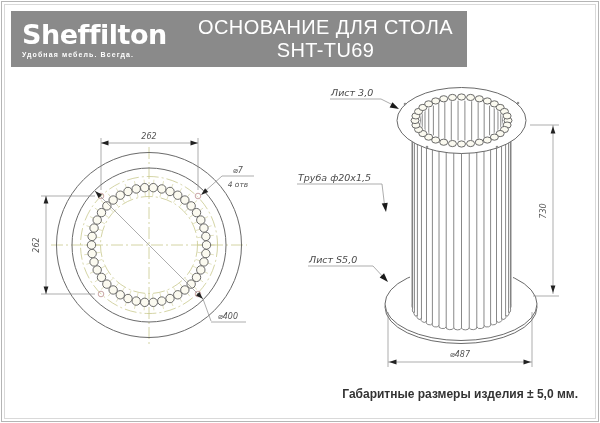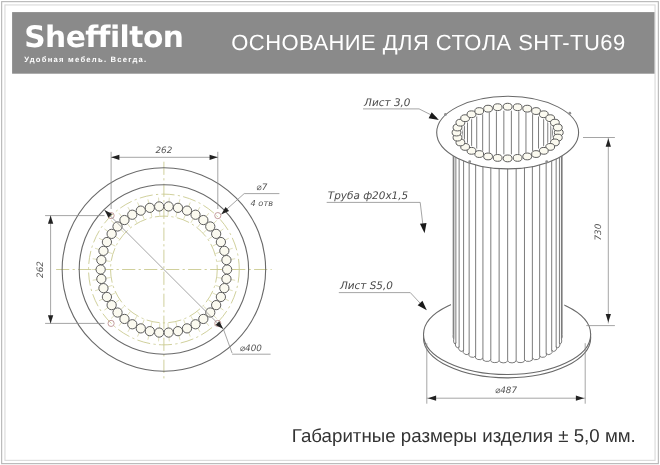--- a/index.html
+++ b/index.html
@@ -1,29 +1,29 @@
 <!DOCTYPE html>
 <html style="--header-bg: #8a8a8a; --header-text: #ffffff; --line: #6a6a6a; --dim: #8a8a8a; --centerline: #c9c98e; --bead: #fbfaf0; --arrow: #222222;"><head>
 <meta charset="utf-8">
 <style>
   html,body{margin:0;padding:0;}
   body{width:600px;height:423px;position:relative;background:#ffffff;overflow:hidden;
        font-family:"Liberation Sans", sans-serif;}
   .frame-outer{position:absolute;inset:1px;border:1px solid #b5b5b5;pointer-events:none;}
   .frame-inner{position:absolute;inset:4px;border:1px solid #d9d9d9;pointer-events:none;}
-  .header{position:absolute;left:11px;top:11px;width:584px;height:56px;
+  .header{position:absolute;left:11px;top:11px;width:456px;height:56px;
           background:var(--header-bg,#8a8a8a);display:flex;align-items:center;}
   .logo{width:170px;padding-left:11px;color:var(--header-text,#fff);}
   .logo-name{font-weight:bold;font-size:27px;line-height:27px;letter-spacing:-0.5px;
              font-family:"DejaVu Sans", sans-serif;}
   .logo-tagline{font-size:7px;letter-spacing:1.1px;margin-top:3px;font-weight:bold;}
   .title{flex:1;text-align:center;color:var(--header-text,#fff);font-weight:normal;
          font-size:20px;letter-spacing:0.4px;padding-right:8px;
          font-family:"Liberation Sans", sans-serif;}
-  .footer-note{position:absolute;right:22px;top:387px;font-size:17px;color:#333;}
+  .footer-note{position:absolute;right:22px;top:387px;font-size:12px;color:#333;font-weight:bold;}
   svg{position:absolute;left:0;top:0;}
   .ln{stroke:var(--line,#6a6a6a);stroke-width:1;fill:none;}
   .thin{stroke:var(--line,#6a6a6a);stroke-width:0.8;fill:none;}
   .fill-w{fill:#ffffff;}
   .dim{stroke:var(--dim,#8a8a8a);stroke-width:0.7;fill:none;}
   .cl{stroke:var(--centerline,#c9c98e);stroke-width:0.8;fill:none;}
   .dd{stroke-dasharray:12 3 2 3;}
   .tick{stroke:var(--centerline,#c9c98e);stroke-width:0.55;fill:none;}
   .bead{stroke:#5a5a5a;stroke-width:0.9;fill:var(--bead,#fbfaf0);}
   .hole{stroke:#bb8f8f;stroke-width:0.8;fill:none;}

